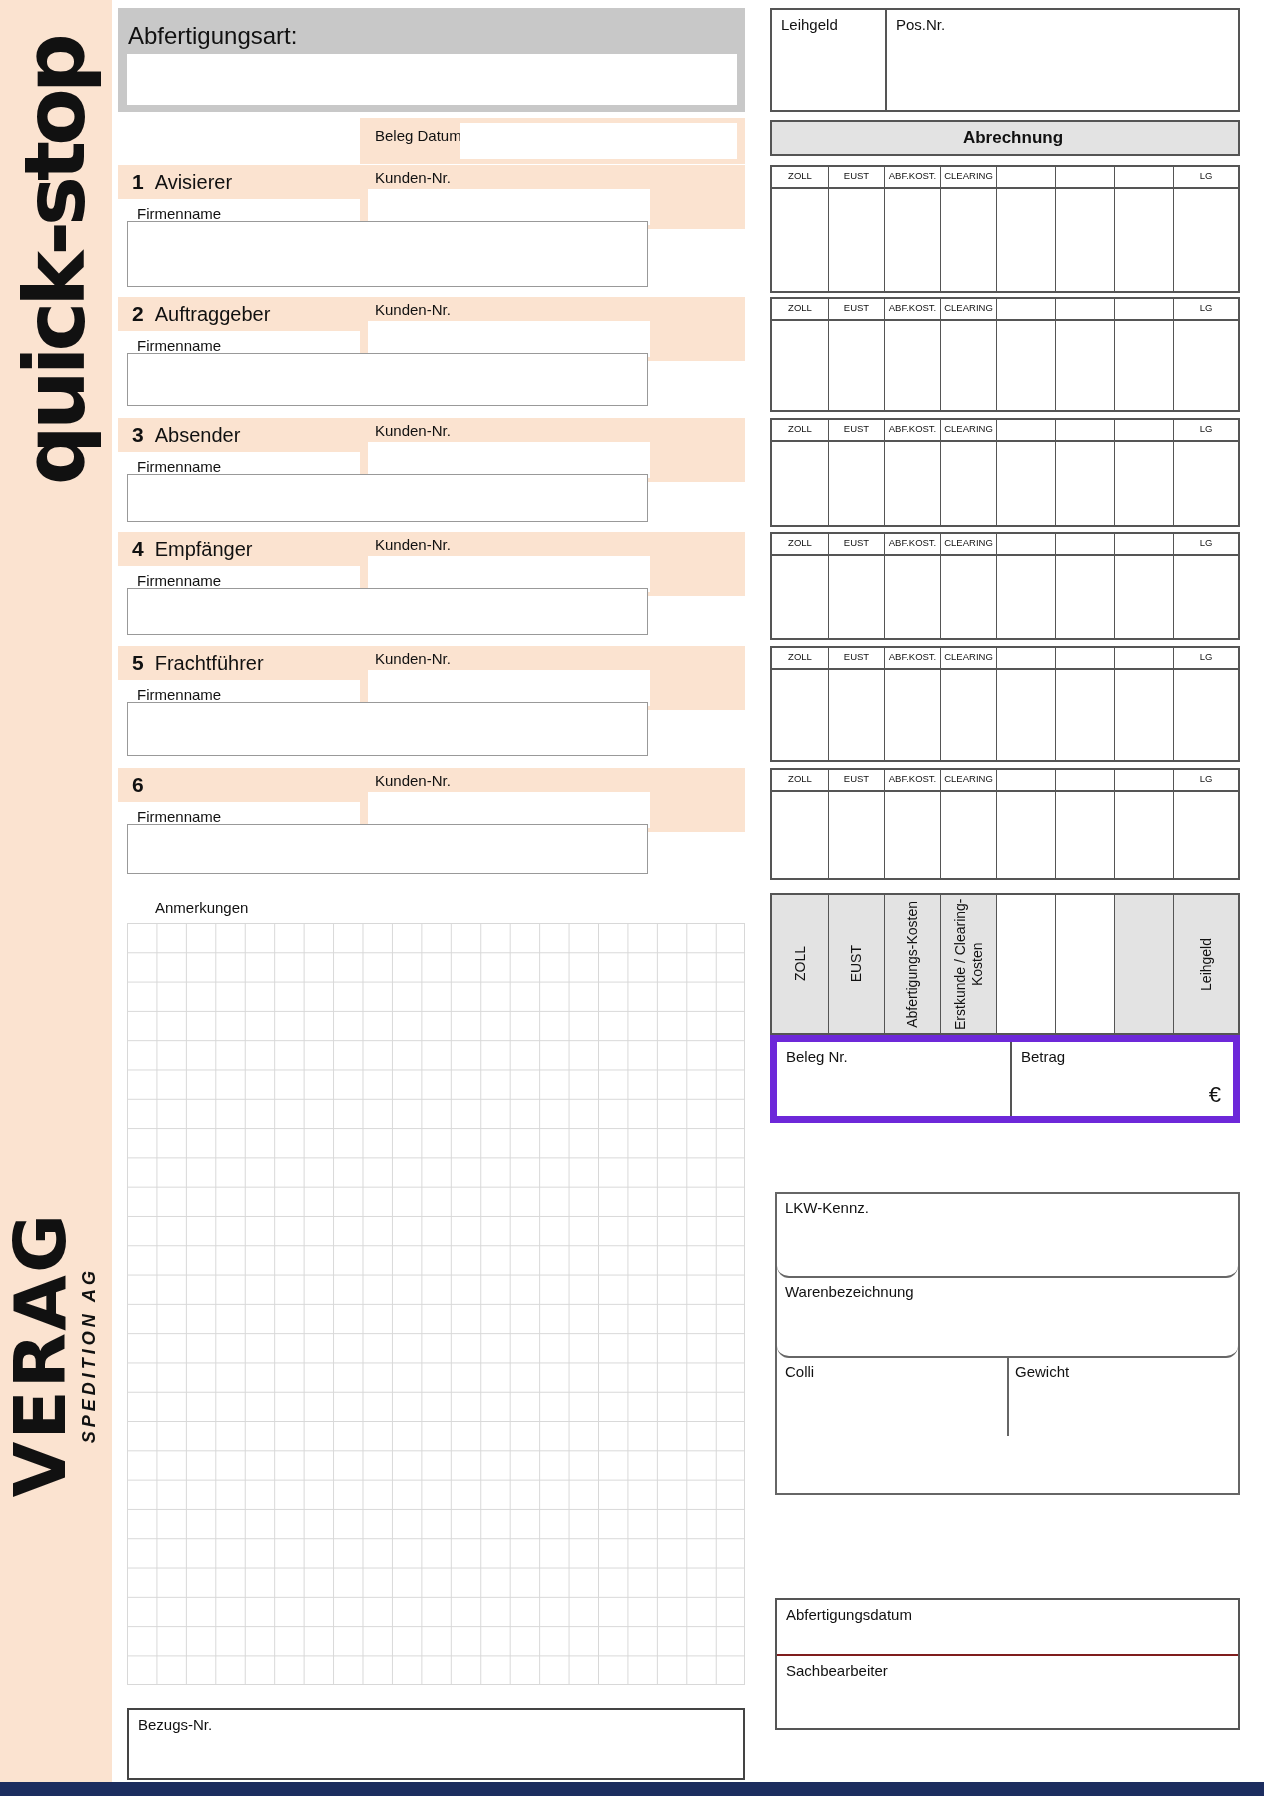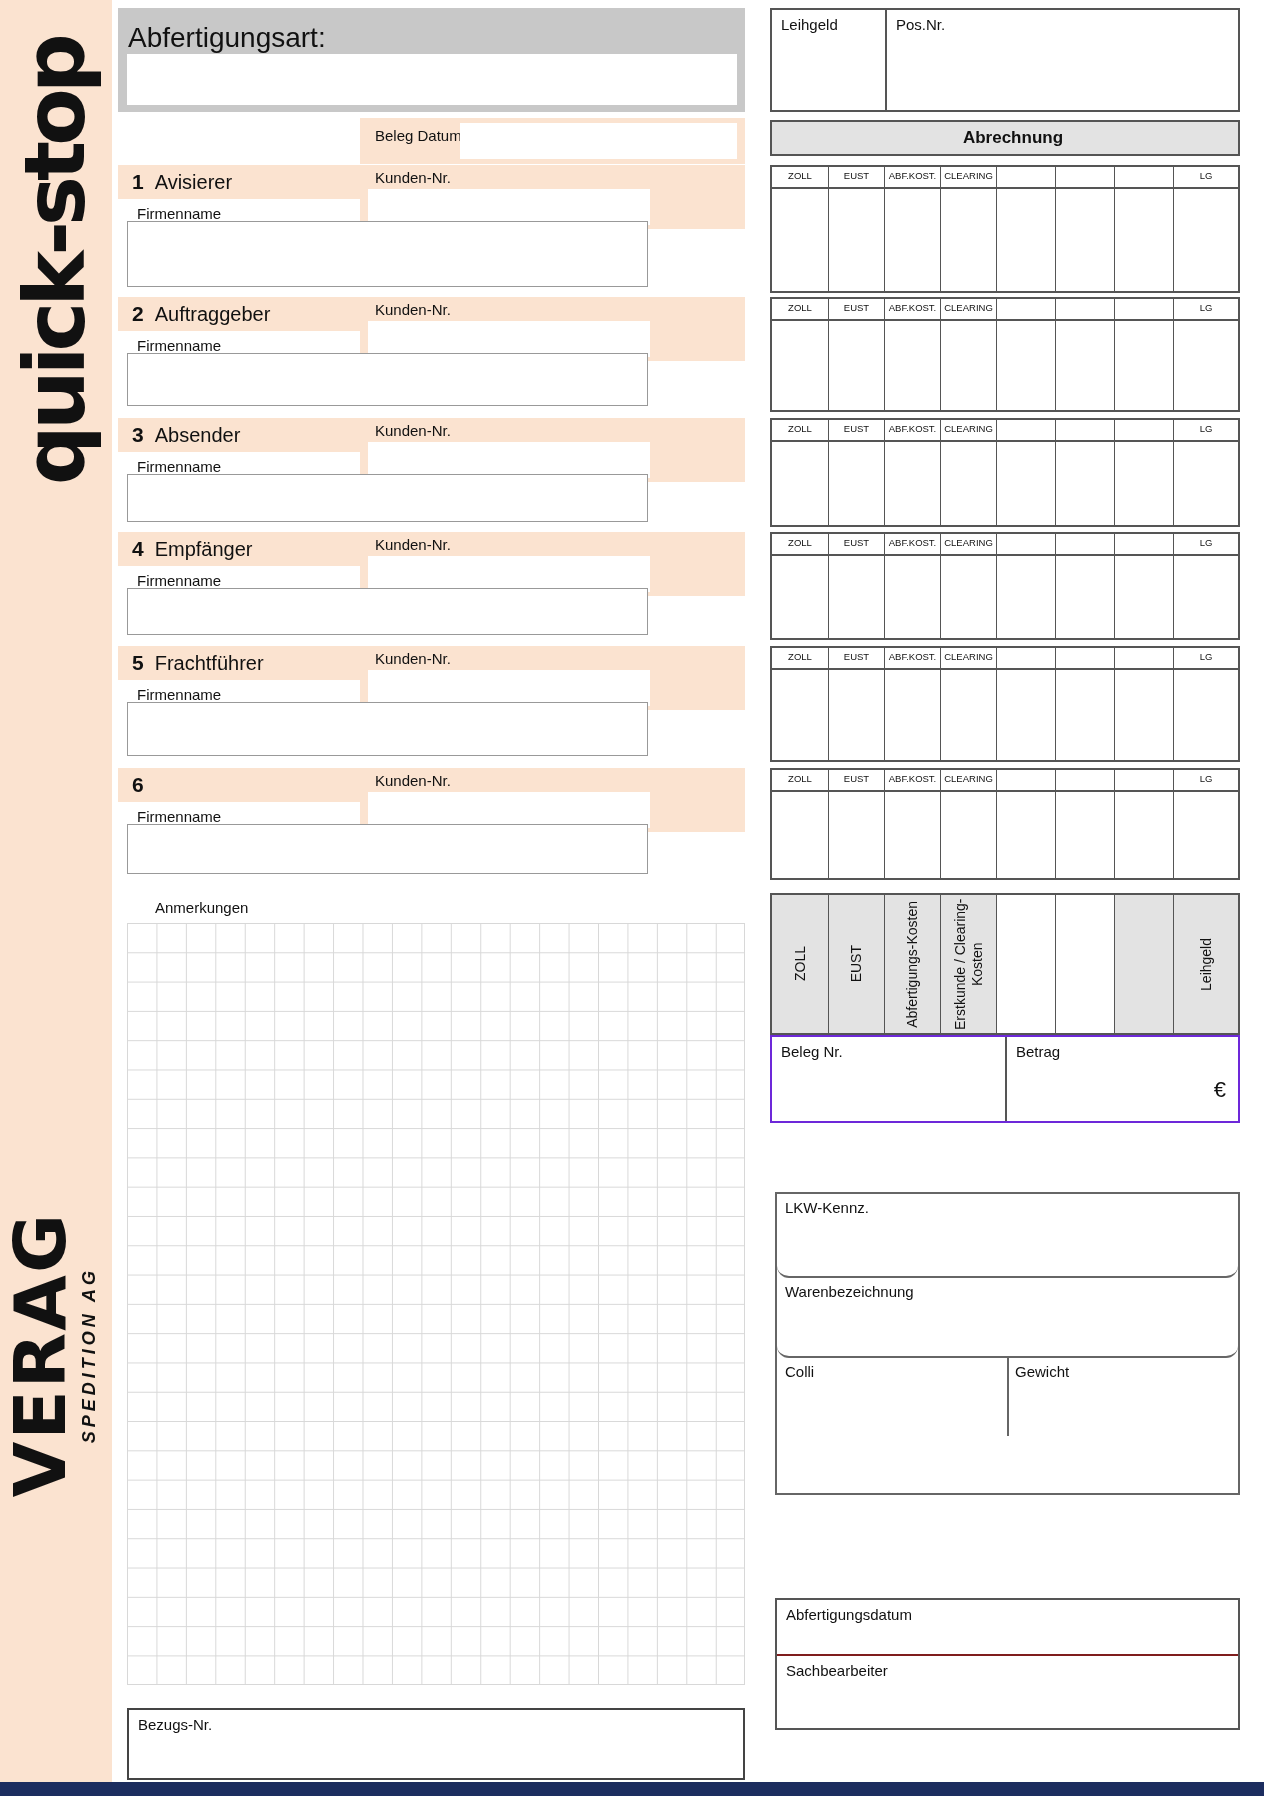--- a/index.html
+++ b/index.html
@@ -11,21 +11,21 @@
   .vtext{writing-mode:vertical-rl;transform:rotate(180deg);}
   .logo-wrap{position:absolute;left:2px;top:22px;width:106px;height:480px;display:flex;align-items:center;justify-content:center;}
   .logo-text{font-size:84px;font-weight:bold;letter-spacing:-5px;font-family:"DejaVu Sans",sans-serif;}
   .verag-wrap{position:absolute;left:0px;top:1200px;width:80px;height:310px;display:flex;align-items:center;justify-content:center;}
   .verag-text{font-size:72px;font-weight:bold;letter-spacing:2px;font-family:"DejaVu Sans",sans-serif;}
   .sped-wrap{position:absolute;left:72px;top:1200px;width:34px;height:310px;display:flex;align-items:center;justify-content:center;}
   .sped-text{font-size:18px;font-weight:bold;font-style:italic;letter-spacing:4px;}
 
   
   .abf-box{position:absolute;left:118px;top:8px;width:627px;height:104px;background:var(--header_gray,#c8c8c8);}
-  .abf-label{position:absolute;left:10px;top:14px;font-size:28px;}
+  .abf-label{position:absolute;left:10px;top:14px;font-size:24px;}
   .abf-input{position:absolute;left:9px;top:46px;width:610px;height:51px;background:#fff;}
   .filiale-box{position:absolute;left:770px;top:8px;width:470px;height:104px;border:2px solid #555;background:#fff;box-sizing:border-box;}
   .filiale-cell{position:absolute;left:0;top:0;width:115px;height:100%;border-right:2px solid #555;box-sizing:border-box;}
   .cell-label{position:absolute;left:9px;top:6px;font-size:15px;}
   .posnr-cell{position:absolute;left:115px;top:0;right:0;height:100%;text-align:center;}
 
   
   .aviso-band{position:absolute;left:360px;top:118px;width:385px;height:46px;background:var(--peach,#fbe3d0);}
   .aviso-label{position:absolute;left:15px;top:9px;font-size:15px;}
   .aviso-input{position:absolute;left:100px;top:5px;width:277px;height:36px;background:#fff;}
@@ -54,21 +54,21 @@
 
   
   .summary{position:absolute;left:770px;top:893px;width:470px;height:142px;border:2px solid #555;box-sizing:border-box;
         display:grid;grid-template-columns:56px 56px 56px 56px 59px 59px 59px 1fr;background:#fff;}
   .sc{border-left:1px solid #555;display:flex;align-items:center;justify-content:center;min-width:0;}
   .sc:first-child{border-left:none;}
   .sc.g{background:var(--panel_gray,#e3e3e3);}
   .sc .vtext{font-size:14px;line-height:1.18;text-align:center;max-height:136px;}
 
   
-  .beleg-box{position:absolute;left:770px;top:1035px;width:470px;height:88px;border:2px solid #6d28d9;box-sizing:border-box;background:#fff;}
+  .beleg-box{position:absolute;left:770px;top:1035px;width:470px;height:88px;border:7px solid #6d28d9;box-sizing:border-box;background:#fff;}
   .beleg-cell{position:absolute;left:0;top:0;width:235px;height:100%;border-right:2px solid #555;box-sizing:border-box;}
   .betrag-cell{position:absolute;left:235px;top:0;right:0;height:100%;}
   .euro{position:absolute;right:12px;top:40px;font-size:22px;}
 
   
   .anm-label{position:absolute;left:155px;top:899px;font-size:15px;}
   .anm-grid{position:absolute;left:127px;top:923px;width:618px;height:762px;
         border-right:1px solid #d8d8d8;border-bottom:1px solid #d8d8d8;box-sizing:border-box;
         background-image:linear-gradient(to right,#d8d8d8 1px,transparent 1px),
                          linear-gradient(to bottom,#d8d8d8 1px,transparent 1px);

